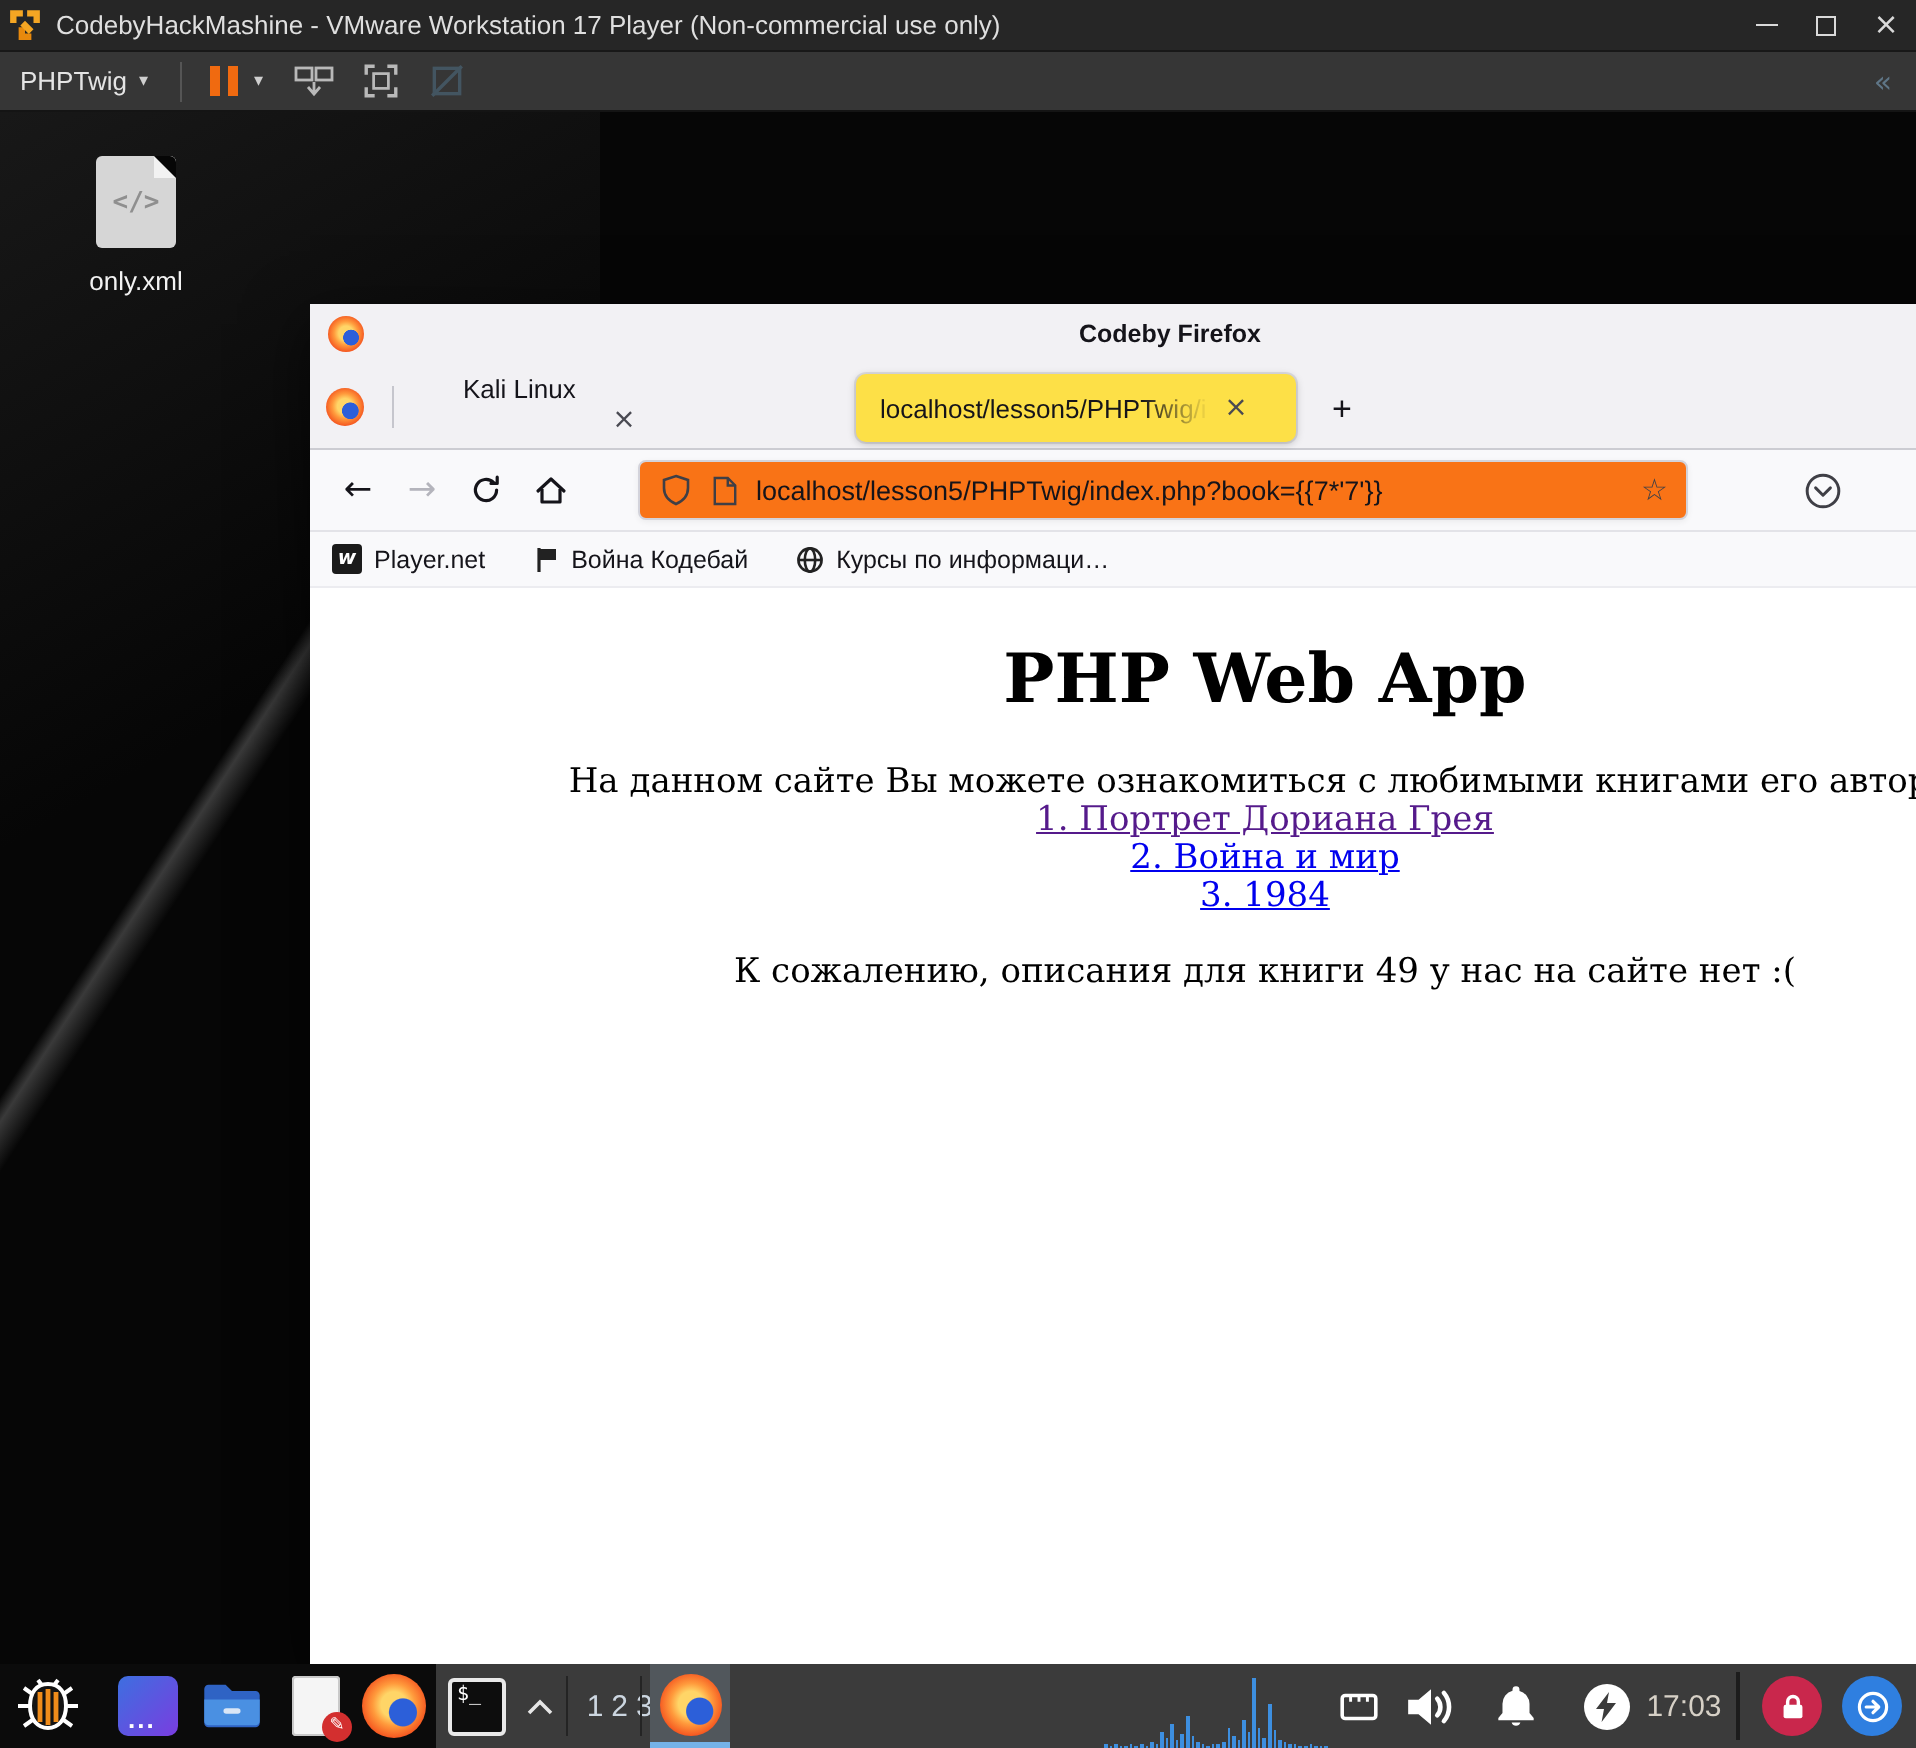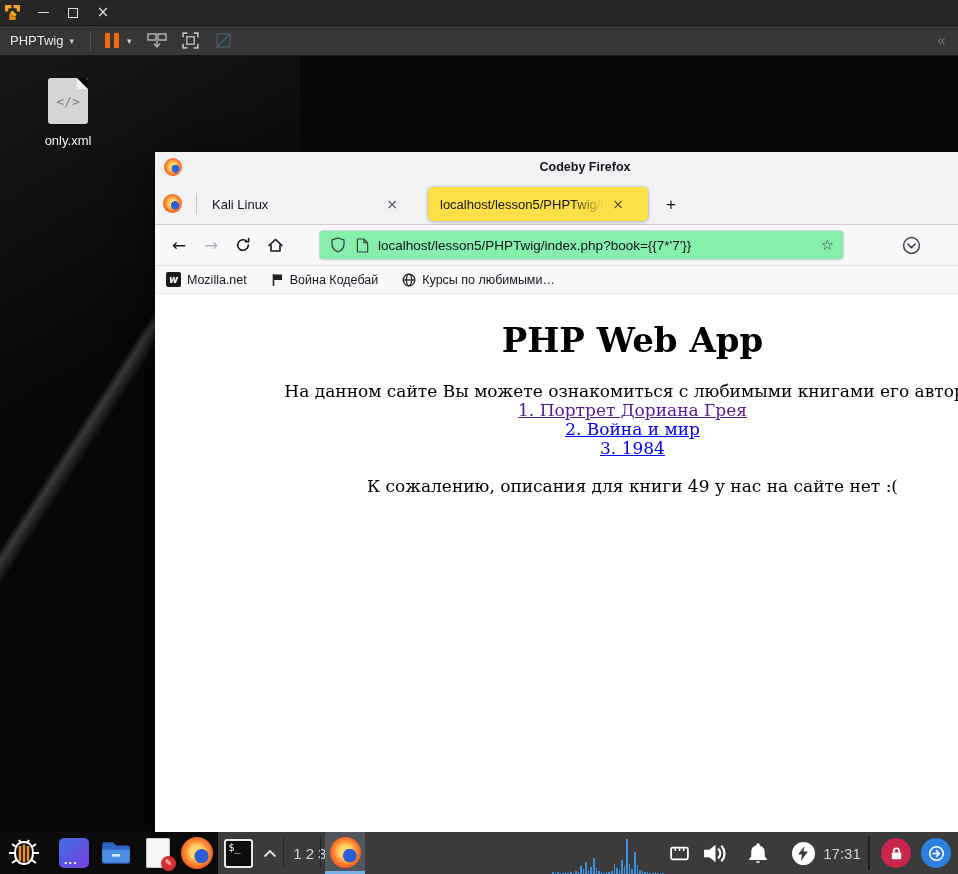--- a/index.html
+++ b/index.html
@@ -54,38 +54,38 @@
       radial-gradient(circle at 50% 48%, #ffd567 0 28%, #ff9a3c 46%, #f4511e 74%, #d93a4e 100%); }
   #ff-titlebar { position:relative; height:30px; background:#f2f1f4; }
   #ff-titlebar .fficon { position:absolute; left:9px; top:6px; width:18px; height:18px; }
   #ff-window-title { position:absolute; left:340px; top:8px; width:180px; text-align:center;
     font-size:12.5px; font-weight:bold; color:#15141a; }
 
   #ff-tabbar { position:relative; height:43px; background:#f2f1f4; border-bottom:1px solid #ccccd2; }
   #ff-view-btn { position:absolute; left:8px; top:12px; width:19px; height:19px; }
   #tab-strip-sep { position:absolute; left:41px; top:11px; width:1px; height:21px; background:#c6c6cd; }
   .tab { position:absolute; top:5px; height:34px; display:flex; align-items:center; border-radius:5px; }
-  #tab-1 { left:48px; width:218px; }
+  #tab-1 { left:48px; width:218px;flex-direction:column; }
   #tab-1 .tab-label { margin-left:9px; width:170px; }
   #tab-2 { left:273px; width:220px; background:#fde047; box-shadow:0 0 0 1px rgba(0,0,0,.08),0 1px 4px rgba(0,0,0,.22); }
   #tab-2 .tab-label { margin-left:12px; width:168px;
     -webkit-mask-image:linear-gradient(90deg,#000 78%,transparent 98%);
     mask-image:linear-gradient(90deg,#000 78%,transparent 98%); }
   .tab-label { font-size:13px; color:#15141a; white-space:nowrap; overflow:hidden; }
   .tab-close { width:20px; text-align:center; color:#4a4a52; font-size:14px; font-family:"DejaVu Sans",sans-serif; }
   #new-tab-btn { position:absolute; left:503px; top:10px; width:26px; height:26px; text-align:center;
     font-size:17px; color:#15141a; line-height:25px; border-radius:4px; }
 
   #ff-navbar { position:relative; height:41px; background:#f9f9fb; border-bottom:1px solid #e3e3e8;
     display:flex; align-items:center; }
   .nav-btn { width:32px; text-align:center; font-size:17px; color:#15141a; font-family:"DejaVu Sans",sans-serif; }
   .nav-btn.disabled { color:#b4b4bc; }
   #back-btn { margin-left:8px; }
   .nav-svg { width:32px; display:flex; justify-content:center; }
-  #urlbar { margin-left:28px; width:525px; height:30px; background:#86efac; border:1px solid #d3d3db;
+  #urlbar { margin-left:28px; width:525px; height:30px; background:#f97316; border:1px solid #d3d3db;
     border-radius:4px; display:flex; align-items:center; box-shadow:0 1px 3px rgba(0,0,0,.06); }
   #shield-icon { margin-left:10px; display:flex; }
   #pageproxy-icon { margin-left:10px; display:flex; }
   #url-text { margin-left:9px; font-size:13.5px; color:#15141a; white-space:nowrap; flex:1; overflow:hidden; }
   #star-btn { margin-right:9px; font-size:15px; color:#3f3f46; font-family:"DejaVu Sans",sans-serif; }
   #pocket-btn { margin-left:58px; display:flex; }
 
   #ff-bookmarks { height:28px; background:#f9f9fb; border-bottom:1px solid #ececf0;
     display:flex; align-items:center; }
   .bm { display:flex; align-items:center; gap:6px; margin-left:11px; }
@@ -145,20 +145,21 @@
 </head>
 <body>
 
 <div id="vm-titlebar">
   <svg class="vm-logo" viewBox="0 0 16 16">
     <path d="M1 1h6v3H4v3H1z" fill="#f5a623"></path>
     <path d="M9 1h6v6h-3V4H9z" fill="#f5a623"></path>
     <path d="M5 9h3v3h3v3H5z" fill="#e8890c"></path>
     <path d="M8 6l4 4-2.2 2.2-4-4z" fill="#f5a623"></path>
   </svg>
+  <div id="vm-title">CodebyHackMashine - VMware Workstation 17 Player (Non-commercial use only)</div>
   <div class="winctl">
     <div>
         <div class="ctl-min-bar"></div>
       </div>
     <div>
         <div class="ctl-max-box"></div>
       </div>
     <div>
         <span class="ctl-close-x">×</span>
       </div>
@@ -264,36 +265,36 @@
         <svg width="19" height="19" viewBox="0 0 18 18">
           <rect x="1.5" y="1.5" width="15" height="15" rx="7.5" fill="none" stroke="#3f3f46" stroke-width="1.4"></rect>
           <path d="M5.5 7.5l3.5 3.5 3.5-3.5" fill="none" stroke="#3f3f46" stroke-width="1.4" stroke-linecap="round" stroke-linejoin="round"></path>
         </svg>
       </div>
     </div>
 
     <div id="ff-bookmarks">
       <div class="bm">
         <span class="codeby-badge">w</span>
-        <span class="bm-label">Mozilla.net</span>
+        <span class="bm-label">Player.net</span>
       </div>
       <div class="bm">
         <svg width="13" height="14" viewBox="0 0 13 14">
           <path d="M2.5 1v12" stroke="#222" stroke-width="1.6"></path>
           <path d="M2.5 1.5h8.5v5.5H2.5z" fill="#222"></path>
         </svg>
         <span class="bm-label">Война Кодебай</span>
       </div>
       <div class="bm">
         <svg width="14" height="14" viewBox="0 0 14 14">
           <circle cx="7" cy="7" r="5.8" fill="none" stroke="#222" stroke-width="1.3"></circle>
           <ellipse cx="7" cy="7" rx="2.6" ry="5.8" fill="none" stroke="#222" stroke-width="1.3"></ellipse>
           <path d="M1.2 7h11.6" stroke="#222" stroke-width="1.3"></path>
         </svg>
-        <span class="bm-label">Курсы по любимыми…</span>
+        <span class="bm-label">Курсы по информаци…</span>
       </div>
     </div>
 
     <div id="ff-content">
       <h1 id="page-h1">PHP Web App</h1>
       <p id="page-intro">На данном сайте Вы можете ознакомиться с любимыми книгами его автора:</p>
       <div>
         <a class="book-link" href="#" style="color: rgb(85, 26, 139);">1. Портрет Дориана Грея</a>
         <a class="book-link" href="#" style="color: rgb(0, 0, 238);">2. Война и мир</a>
         <a class="book-link" href="#" style="color: rgb(0, 0, 238);">3. 1984</a>
@@ -433,21 +434,21 @@
   </div>
 
   <div class="tb-item" id="tray-power">
     <div class="power-circle">
       <svg width="12" height="15" viewBox="0 0 12 15">
         <path d="M7.5 0L1 8.5h4L3.8 15l7.2-9.5H6.5z" fill="#3b3b3b"></path>
       </svg>
     </div>
   </div>
 
-  <div class="tb-item" id="clock">17:31</div>
+  <div class="tb-item" id="clock">17:03</div>
 
   <div class="v-sep" style="left:868px; background:#1c1c1c; width:2px; top:4px; height:34px;"></div>
 
   <div class="tb-item" id="lock-btn">
     <div class="red-circle">
       <svg width="15" height="15" viewBox="0 0 14 14">
         <path d="M4.5 6.2V4.6a2.5 2.5 0 0 1 5 0v1.6" fill="none" stroke="#fff" stroke-width="1.6"></path>
         <rect x="2.6" y="6" width="8.8" height="6.3" rx="1" fill="#fff"></rect>
       </svg>
     </div>

